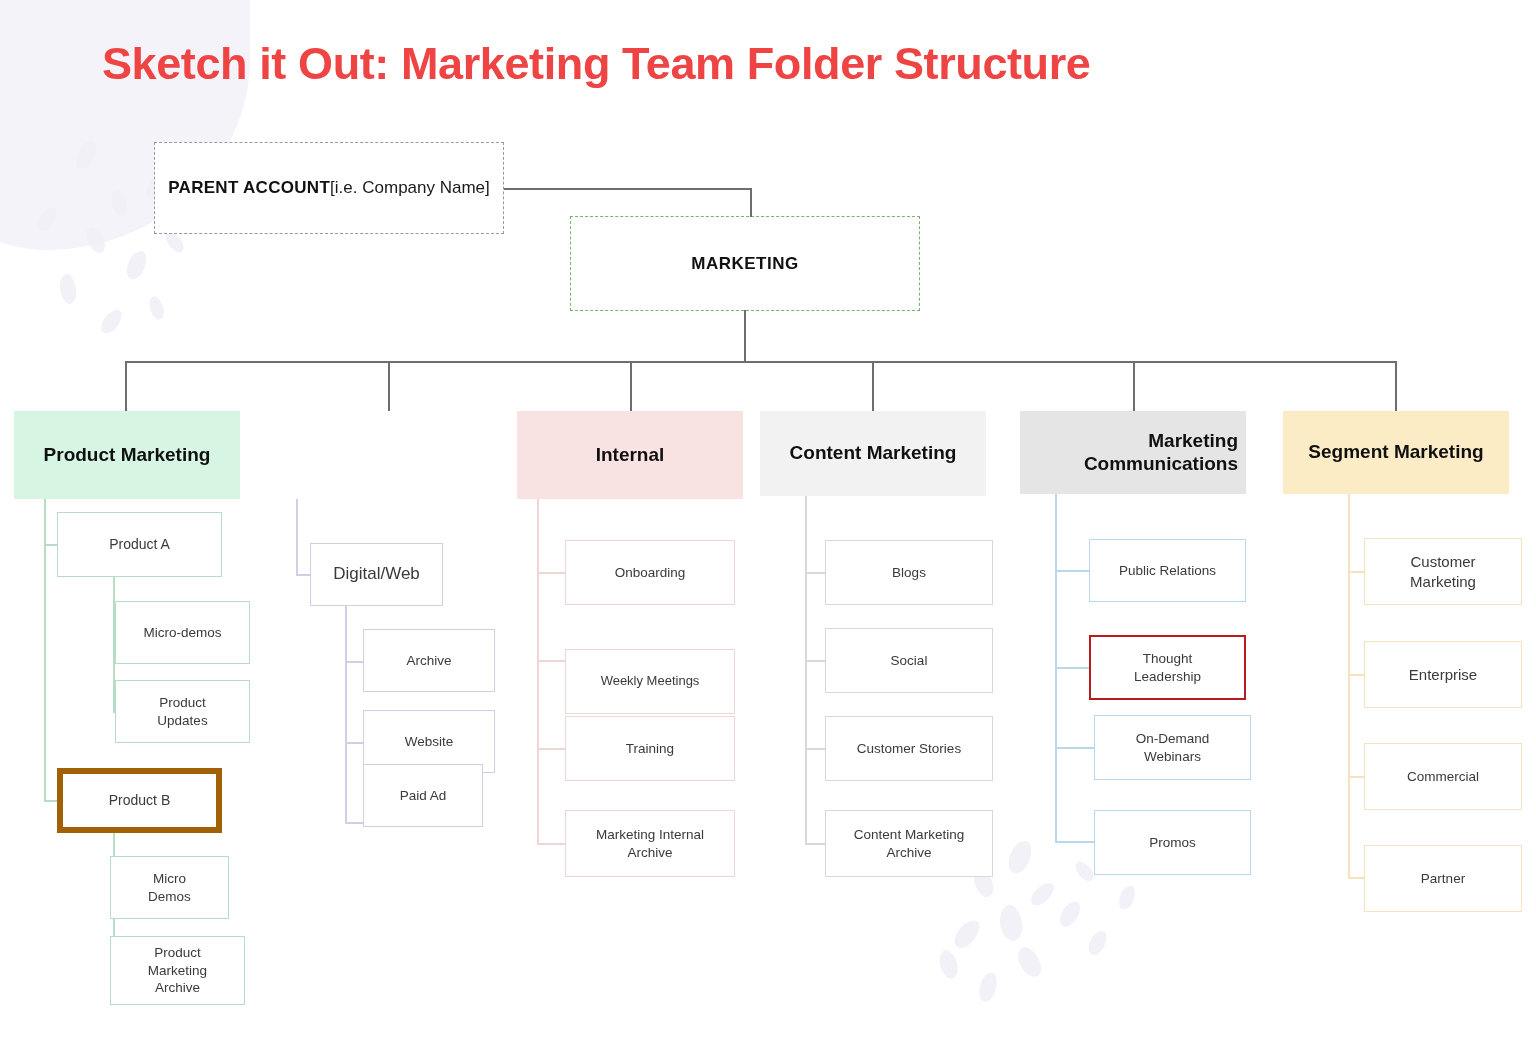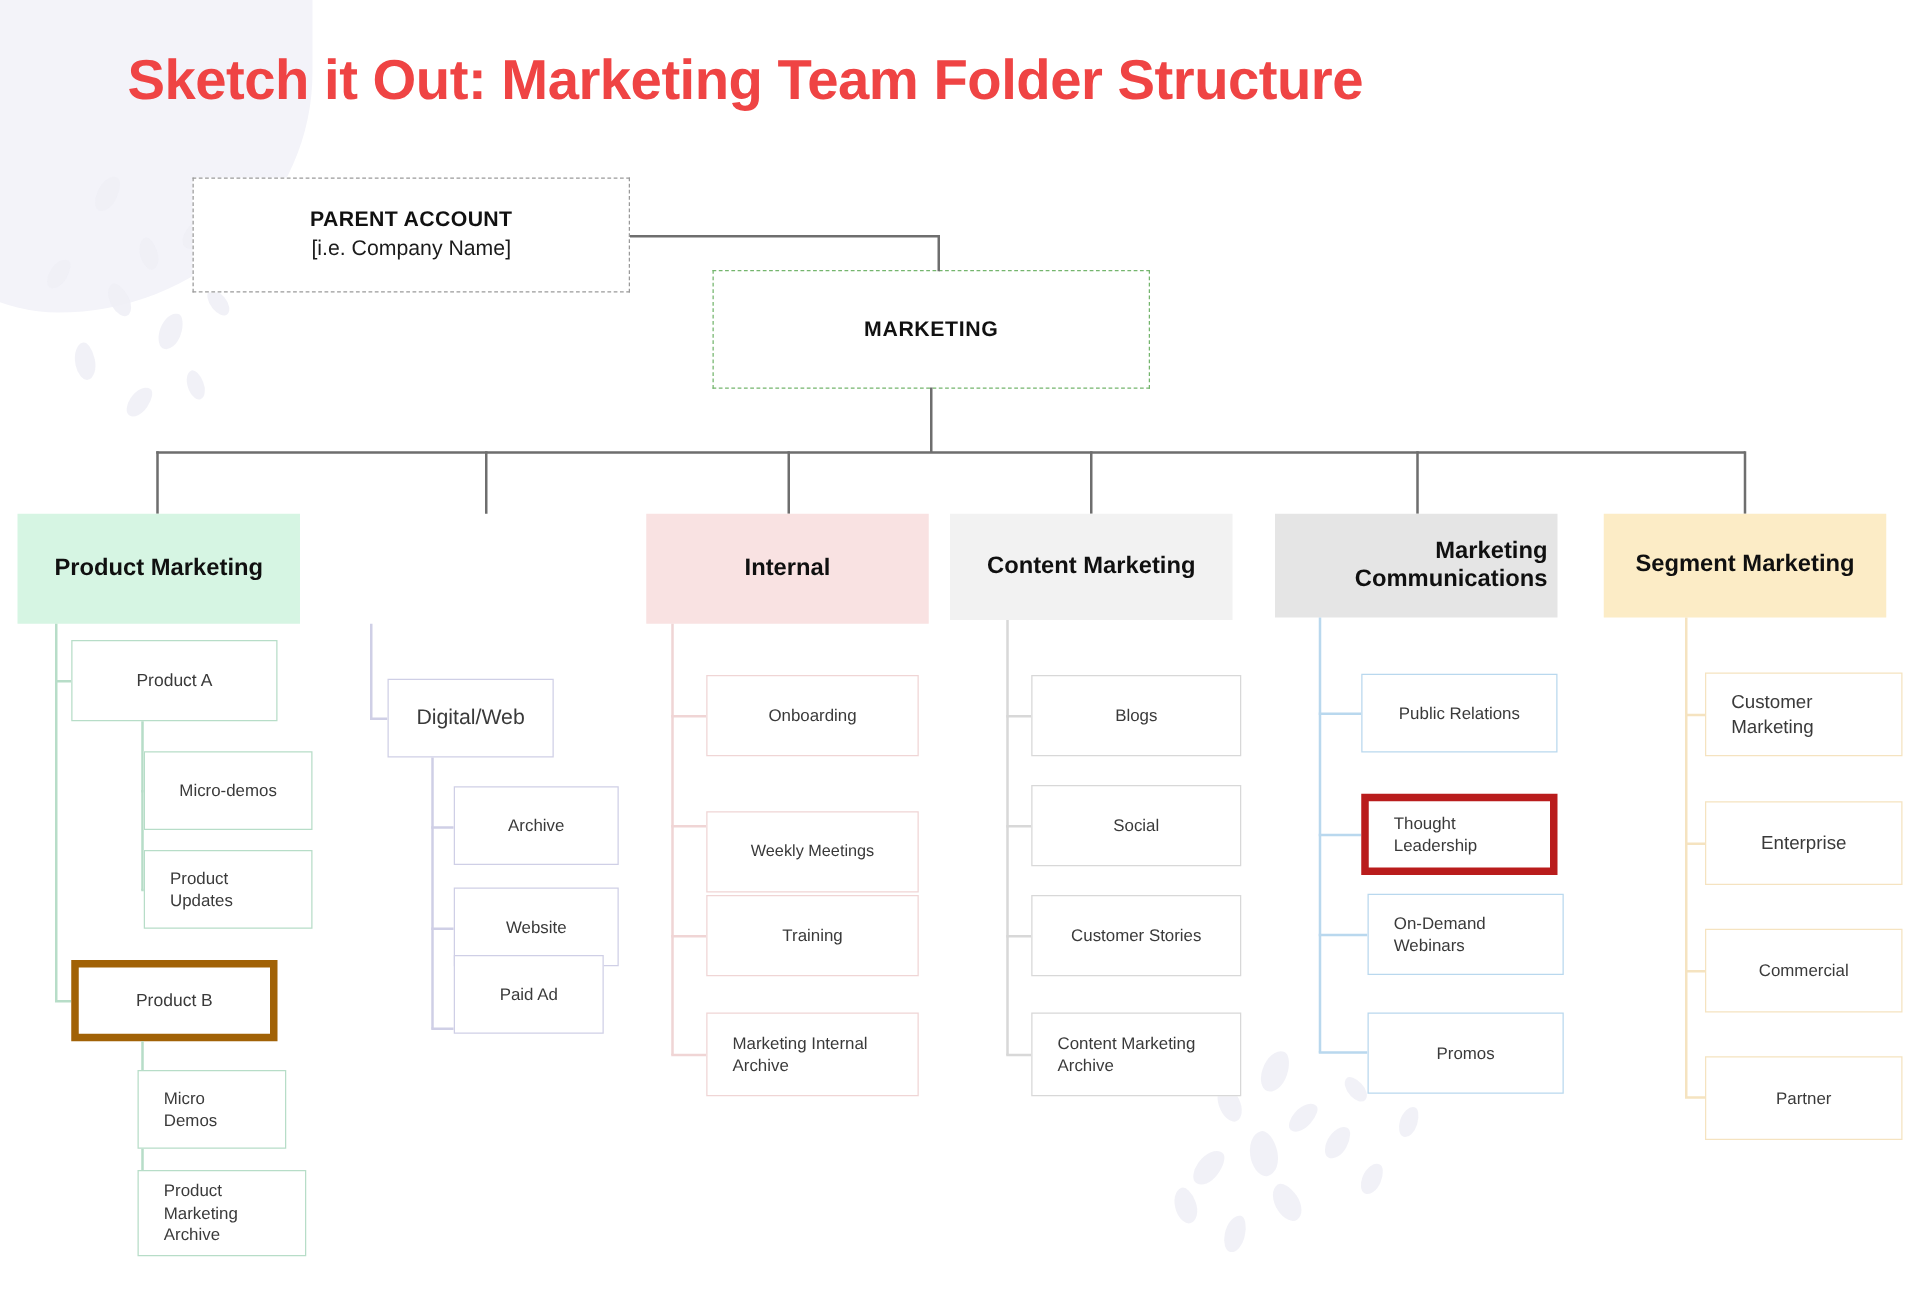--- a/index.html
+++ b/index.html
@@ -56,21 +56,21 @@
     letter-spacing: -0.4px;
     white-space: nowrap;
     margin-left: 24px;
   }
 
   
   .top-box {
     position: absolute;
     background: #ffffff;
     display: flex;
-    flex-direction: column;
+    flex-direction: row;
     align-items: center;
     justify-content: center;
     box-sizing: border-box;
     text-align: center;
   }
   #parent-account-box {
     left: 154px;
     top: 142px;
     width: 350px;
     height: 92px;
@@ -126,20 +126,21 @@
     padding: 0 8px;
   }
 
   
   .node {
     position: absolute;
     background: #ffffff;
     display: flex;
     align-items: center;
     justify-content: center;
+    text-align: center;
     box-sizing: border-box;
     color: #3a3a3a;
     line-height: 1.3;
     padding: 0 20px;
   }
 </style>
 </head>
 <body>
 
 <div id="canvas">
@@ -307,21 +308,21 @@
 
   <div class="line v" style="left:1055px;top:494px;height:348px;background:#b9d8ee;"></div>
   <div class="line h" style="left:1055px;top:570px;width:34px;background:#b9d8ee;"></div>
   <div class="line h" style="left:1055px;top:667px;width:34px;background:#b9d8ee;"></div>
   <div class="line h" style="left:1055px;top:747px;width:39px;background:#b9d8ee;"></div>
   <div class="line h" style="left:1055px;top:841px;width:39px;background:#b9d8ee;"></div>
 
   <div class="node" style="left:1089px;top:539px;width:157px;height:63px;border:1px solid #b9d8ee;font-size:13.5px;">
     <span>Public Relations</span>
   </div>
-  <div class="node" style="left:1089px;top:635px;width:157px;height:65px;border:6px solid #b91c1c;font-size:13.5px;">
+  <div class="node" style="left:1089px;top:635px;width:157px;height:65px;border:2px solid #b91c1c;font-size:13.5px;">
     <span>Thought Leadership</span>
   </div>
   <div class="node" style="left:1094px;top:715px;width:157px;height:65px;border:1px solid #b9d8ee;font-size:13.5px;">
     <span>On-Demand Webinars</span>
   </div>
   <div class="node" style="left:1094px;top:810px;width:157px;height:65px;border:1px solid #b9d8ee;font-size:13.5px;">
     <span>Promos</span>
   </div>
 
   <div class="cat-header" style="left:1283px;top:411px;width:226px;height:83px;background:#fcecc6;">

